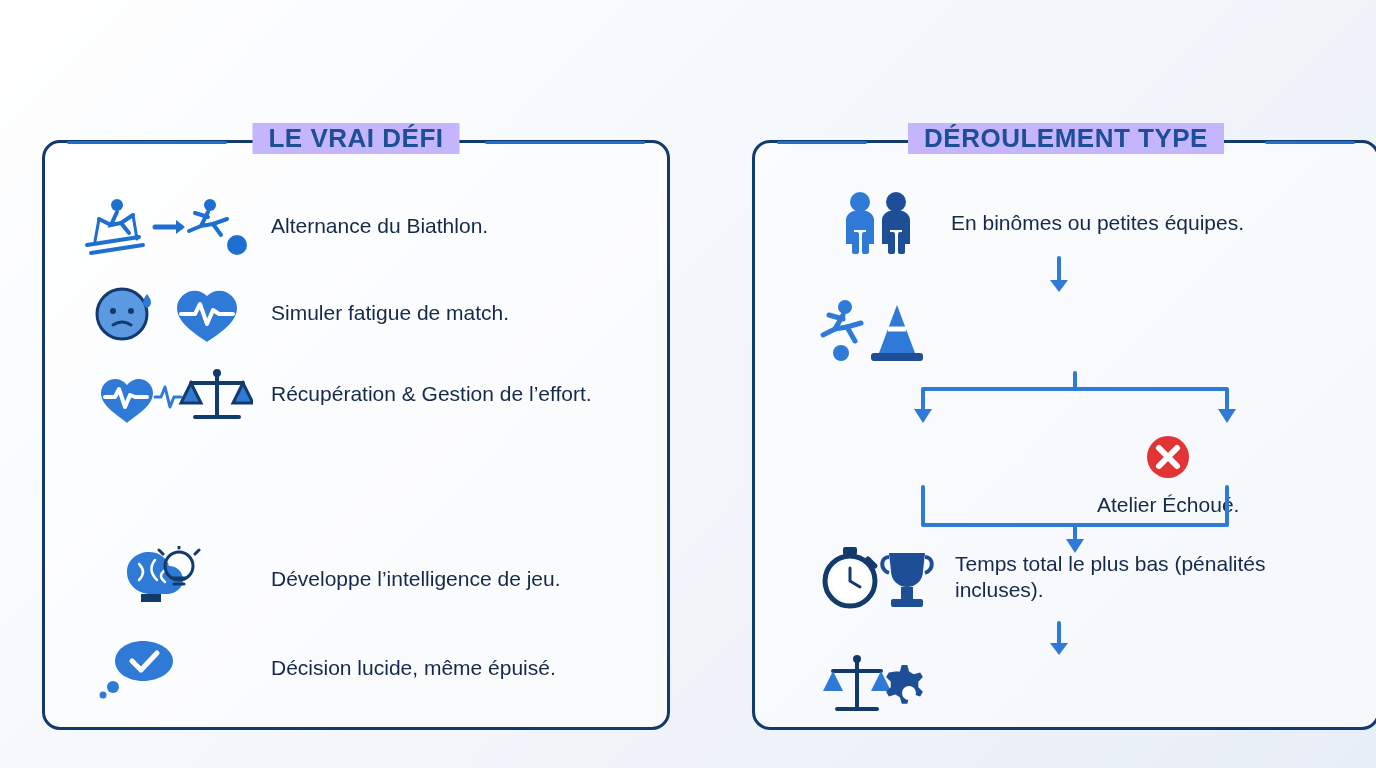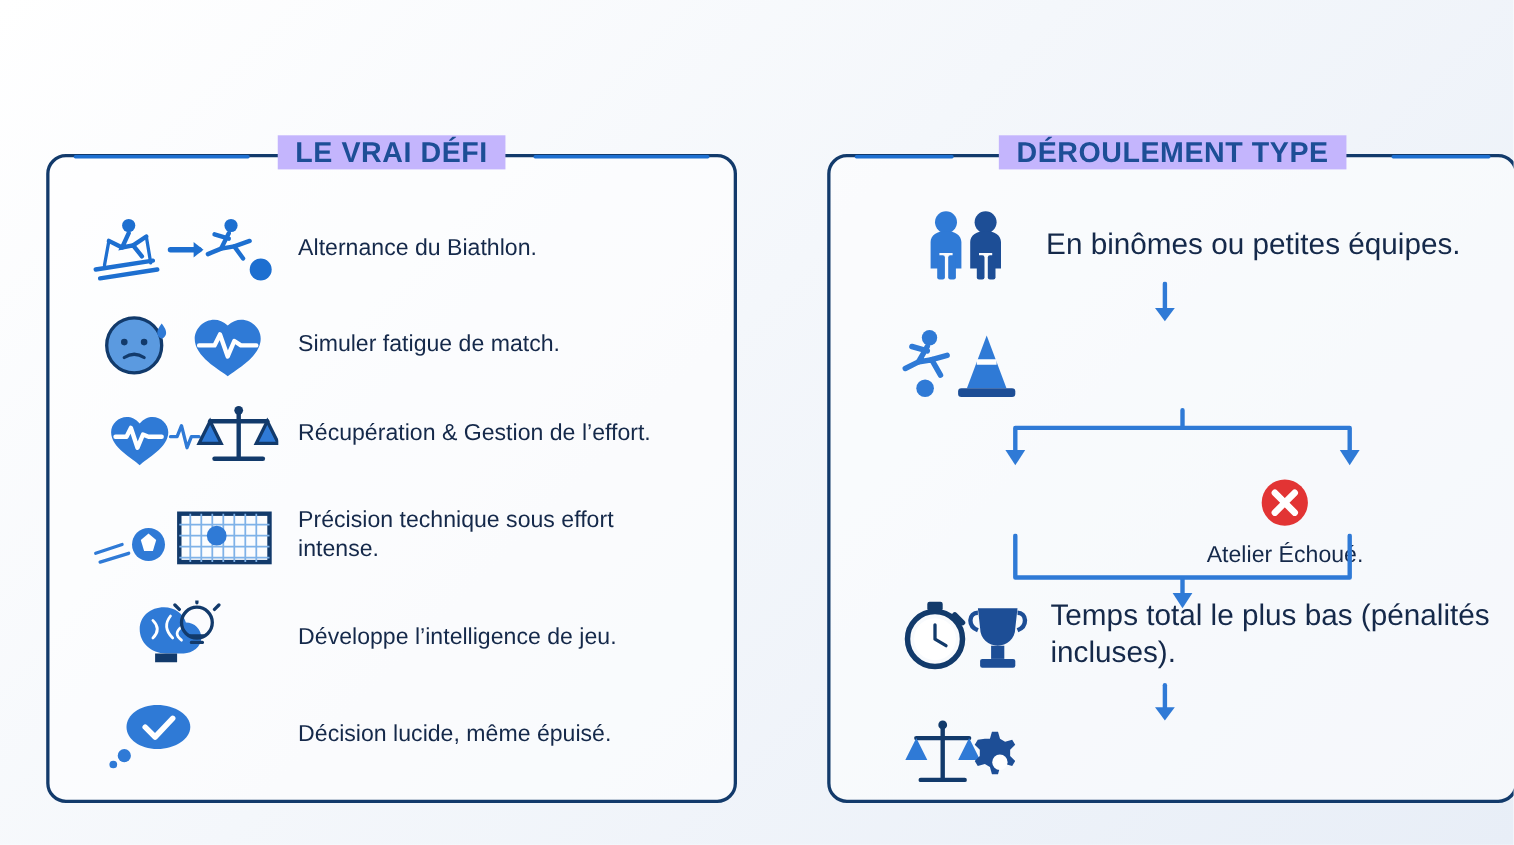--- a/index.html
+++ b/index.html
@@ -85,21 +85,21 @@
     align-items: center;
     justify-content: center;
   }
   .row-text {
     font-size: 21px;
     line-height: 1.25;
     color: #15294a;
     max-width: 370px;
   }
   .flow-text {
-    font-size: 27px;
+    font-size: 21px;
     line-height: 1.25;
     color: #15294a;
     max-width: 400px;
   }
   .arrow-v {
     position: absolute;
     color: #2f7ad6;
   }
   .branch {
     position: absolute;
@@ -189,38 +189,20 @@
               <path d="M114 22 L104 42 L124 42 Z" fill="#2f7ad6" stroke-width="3"></path>
               <path d="M166 22 L156 42 L176 42 Z" fill="#2f7ad6" stroke-width="3"></path>
             </g>
             <circle cx="140" cy="12" r="4" fill="#123a6b"></circle>
           </g>
         </svg>
       </div>
       <div class="row-text">Récupération &amp; Gestion de l’effort.</div>
     </div>
 
-    <div class="row" style="left:30px; top:310px; width:560px;">
-      <div class="icon-box" style="width:180px;">
-        <svg width="176" height="66" viewBox="0 0 176 66">
-          <g>
-            <path d="M10 50 L34 42 M14 58 L40 50" stroke="#2f7ad6" stroke-width="3" stroke-linecap="round" fill="none"></path>
-            <circle cx="58" cy="42" r="15" fill="#2f7ad6"></circle>
-            <path d="M58 32 L65 38 L62 48 L54 48 L51 38 Z" fill="#ffffff"></path>
-            <rect x="86" y="14" width="82" height="44" fill="none" stroke="#123a6b" stroke-width="4"></rect>
-            <g stroke="#7fb2e8" stroke-width="1.6">
-              <path d="M96 14 L96 58 M106 14 L106 58 M116 14 L116 58 M126 14 L126 58 M136 14 L136 58 M146 14 L146 58 M156 14 L156 58"></path>
-              <path d="M86 24 L168 24 M86 34 L168 34 M86 44 L168 44 M86 54 L168 54"></path>
-            </g>
-            <circle cx="120" cy="34" r="9" fill="#2f7ad6"></circle>
-          </g>
-        </svg>
-      </div>
-      <div class="row-text">Précision technique sous effort intense.</div>
-    </div>
 
     <div class="row" style="left:30px; top:403px; width:560px;">
       <div class="icon-box" style="width:180px;">
         <svg width="176" height="66" viewBox="0 0 176 66">
           <g>
             <path d="M74 48 c-14 0 -24 -10 -24 -22 c0 -12 10 -20 22 -20 c10 0 18 6 20 14 c8 0 14 6 14 14 c0 8 -8 14 -16 14 z" fill="#2f7ad6"></path>
             <path d="M62 18 q8 8 0 16 M78 14 q-8 10 2 20 M88 24 q-8 6 0 12" stroke="#ffffff" stroke-width="2.5" fill="none" stroke-linecap="round"></path>
             <path d="M64 48 L64 56 L84 56 L84 48" fill="#123a6b"></path>
             <circle cx="102" cy="20" r="14" fill="none" stroke="#123a6b" stroke-width="3"></circle>
             <path d="M96 32 L108 32 M97 38 L107 38" stroke="#123a6b" stroke-width="3" stroke-linecap="round"></path>

